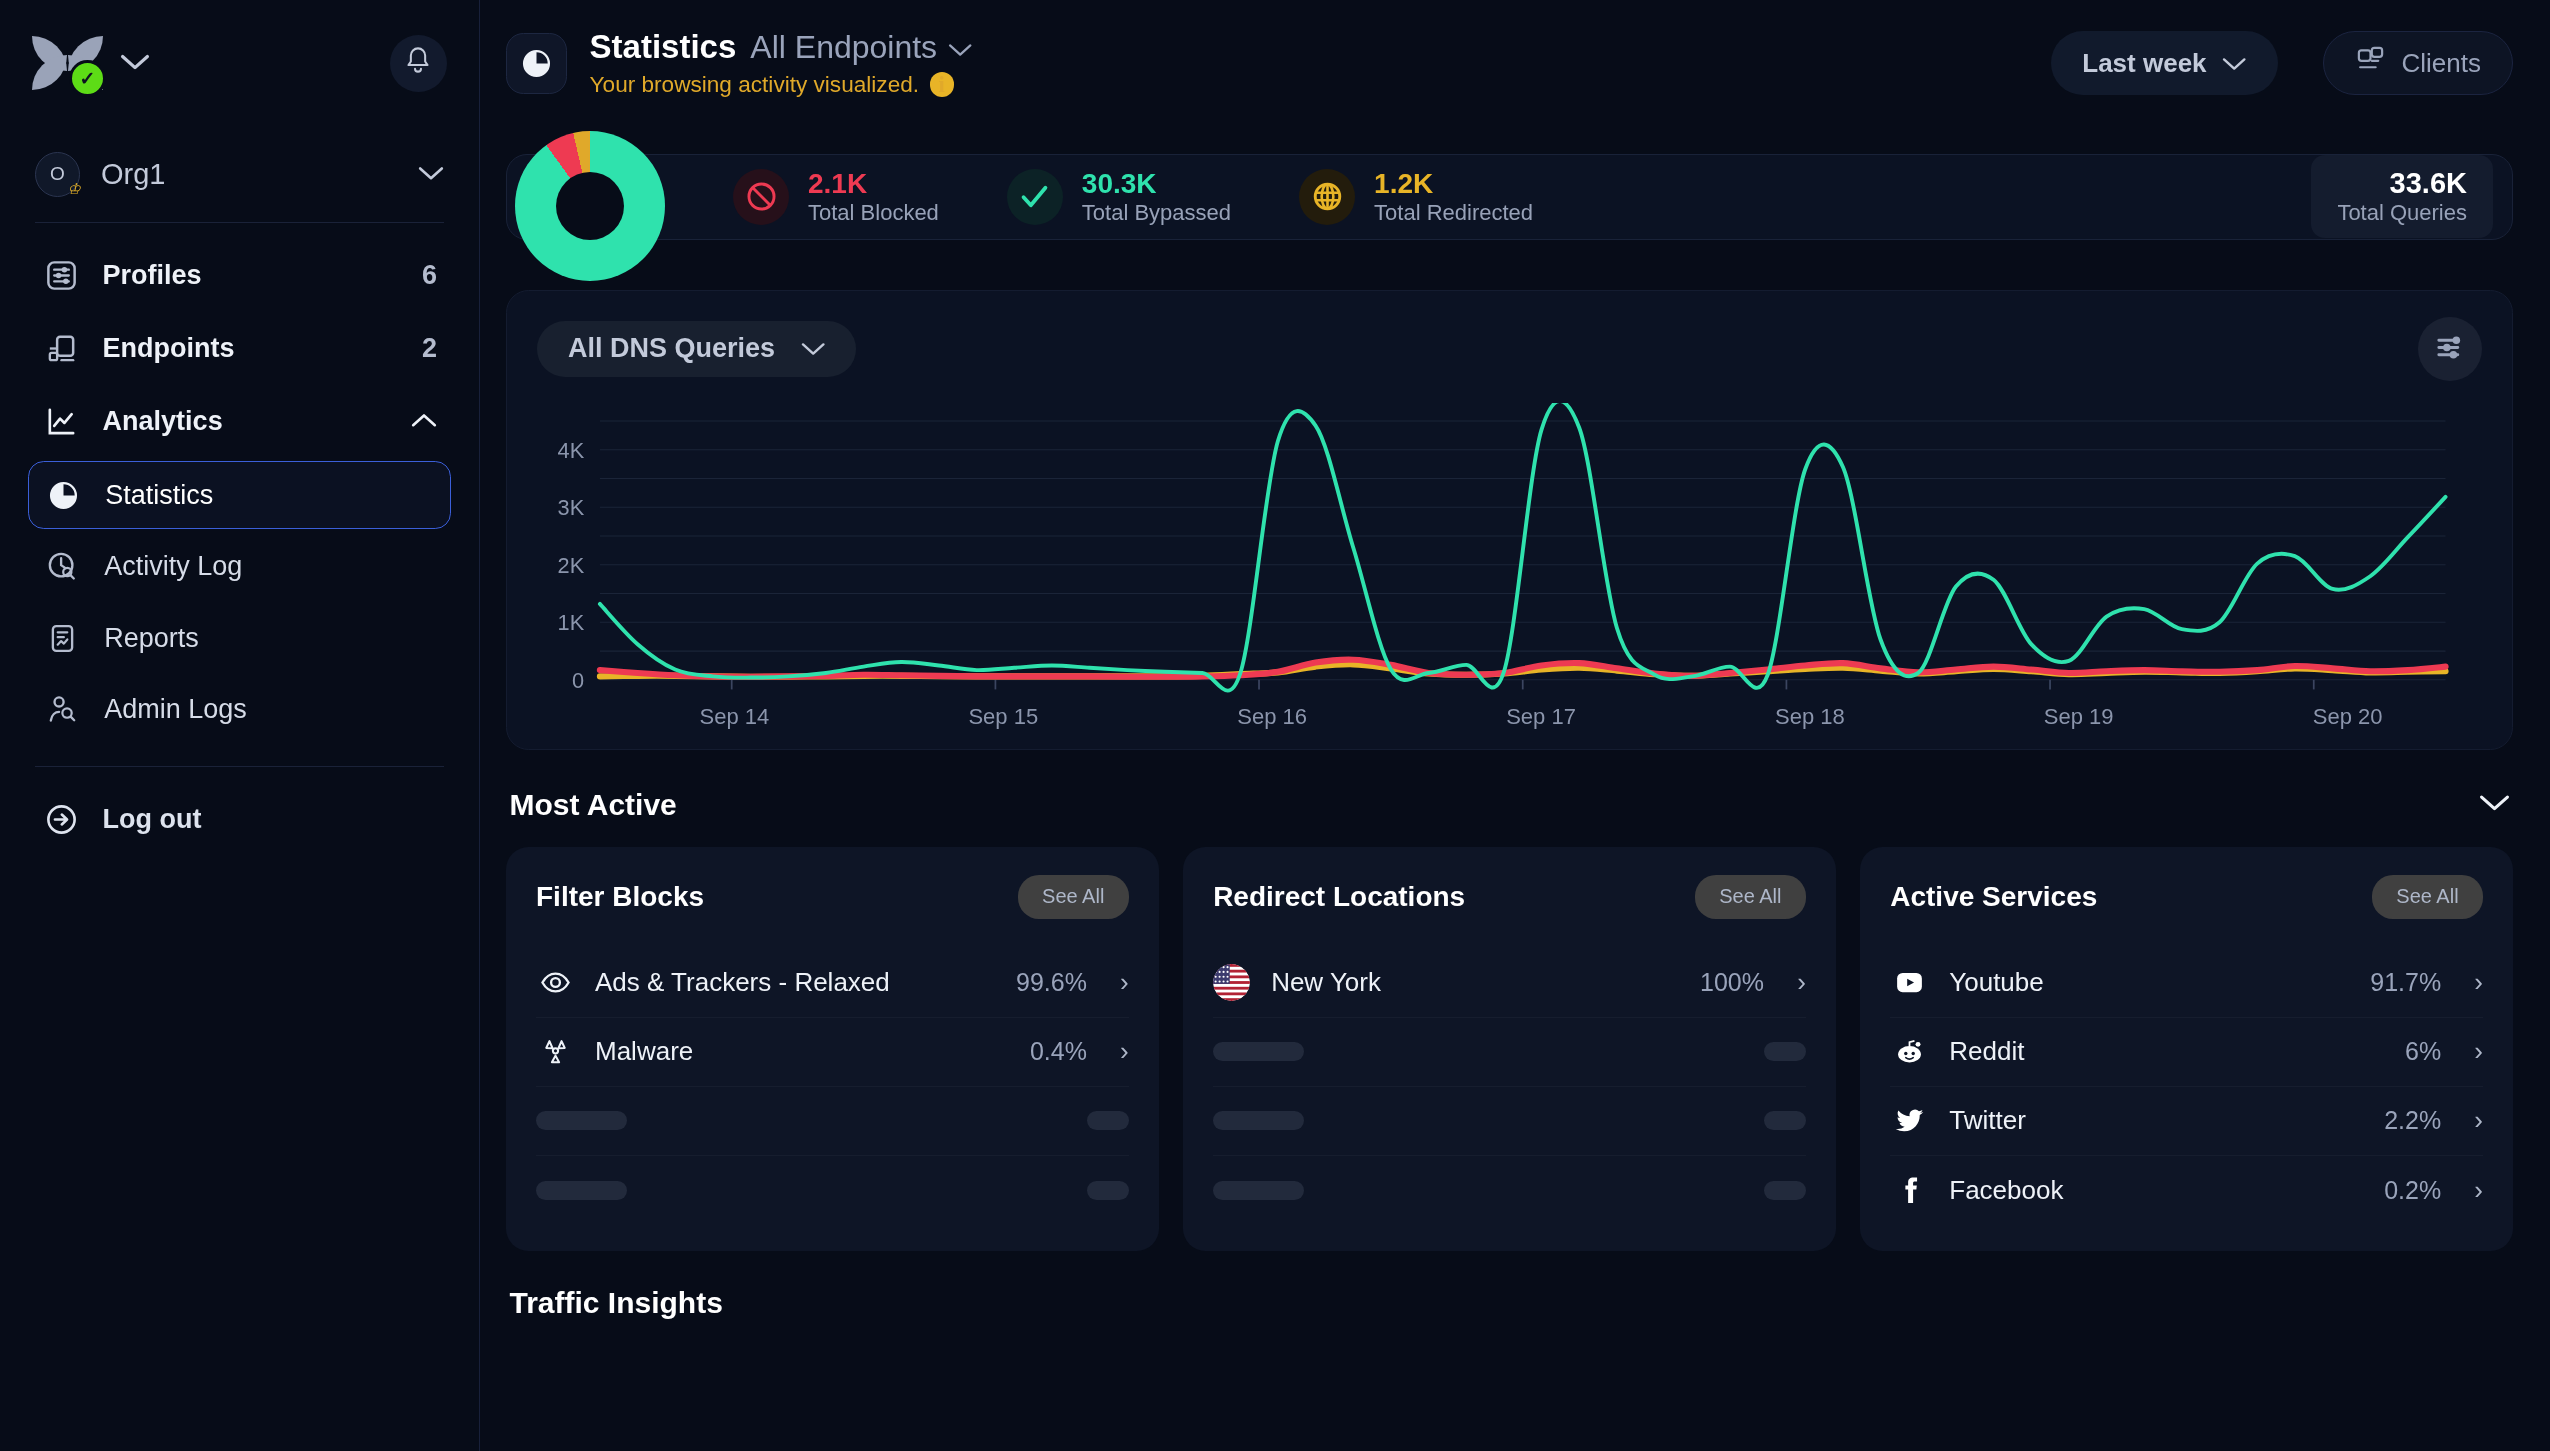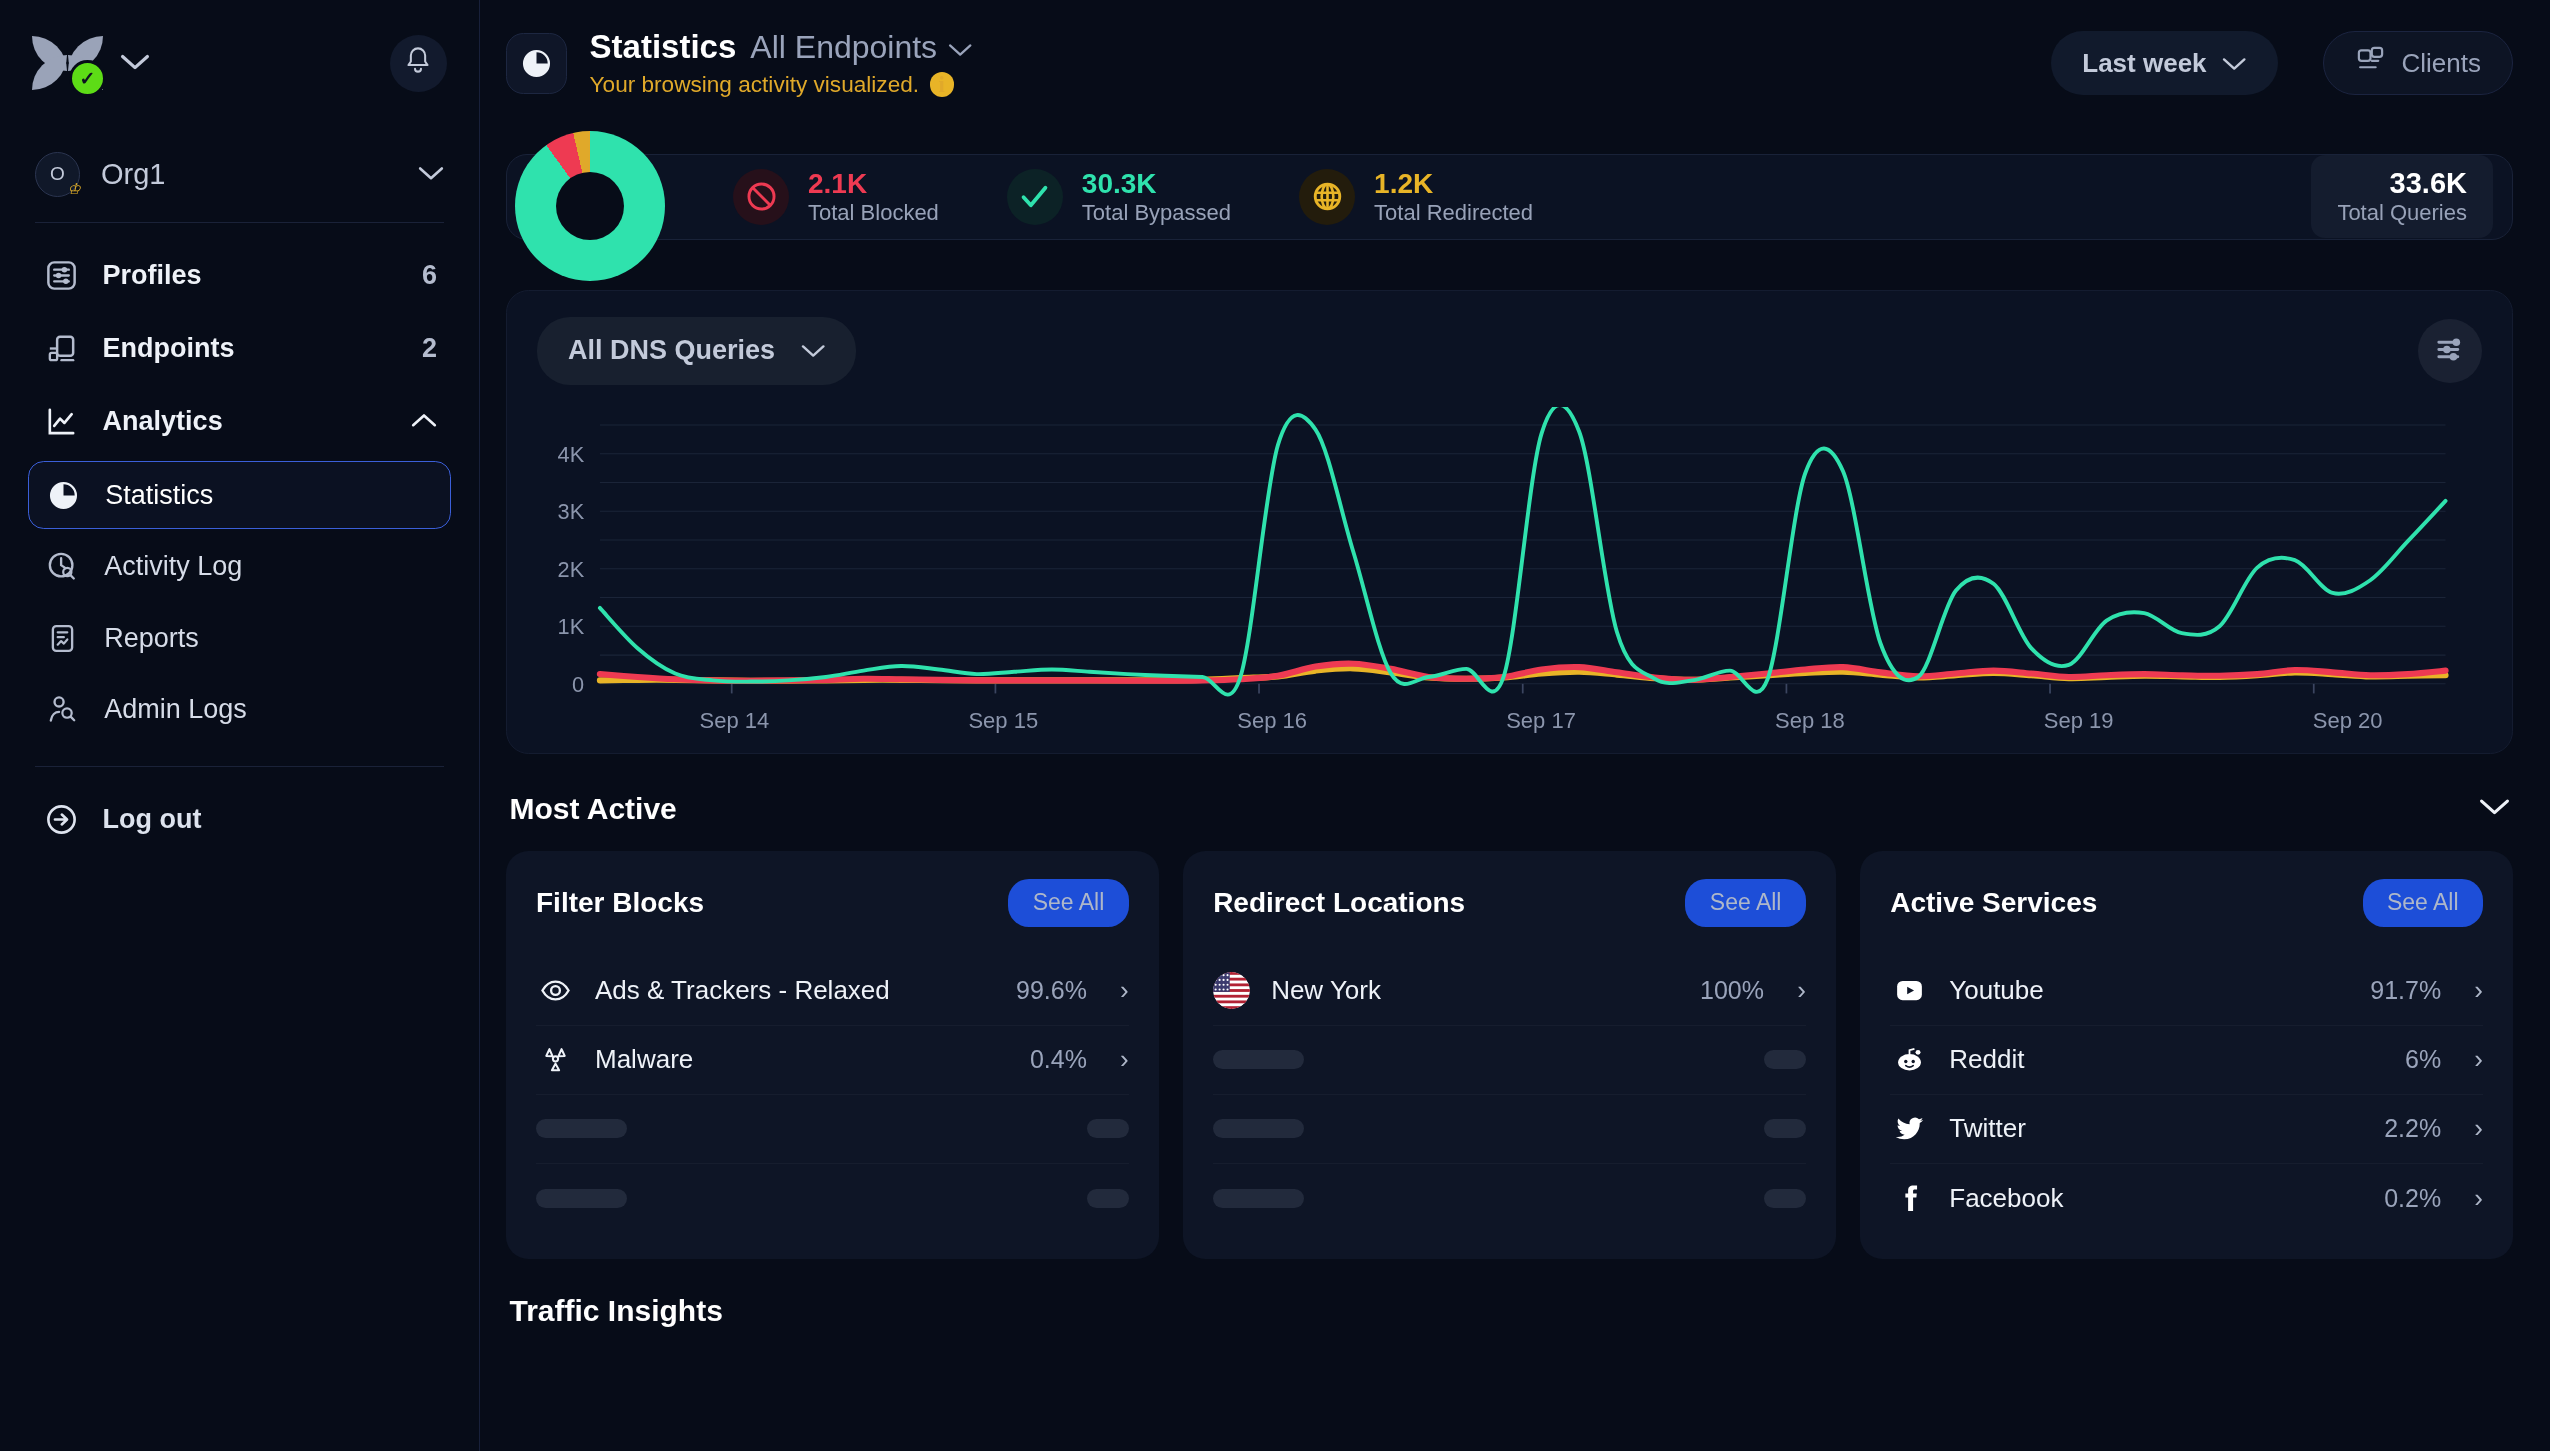--- a/index.html
+++ b/index.html
@@ -152,21 +152,21 @@
   .total-v { color: #ffffff; font-size: 29px; font-weight: bold; }
   .total-l { color: #98a2b8; font-size: 22px; }
 
   
   .chart-card {
     background: #0b1223; border: 0.9px solid #141c30; border-radius: 22.6px;
     margin-top: 10.5px; padding: 26px 30px 19px 30px; position: relative;
   }
   .chart-top { display: flex; align-items: center; }
   .dns-pill {
-    height: 68px; border-radius: 33px; background: #18202f;
+    height: 56px; border-radius: 33px; background: #18202f;
     display: flex; align-items: center; gap: 26px; padding: 0 31px;
     color: #c3cada; font-size: 27px; font-weight: bold;
   }
   .sliders {
     margin-left: auto; width: 64px; height: 64px; border-radius: 50%;
     background: #1a2132; display: flex; align-items: center;
     justify-content: center;
   }
   .plot { position: relative; height: 296px; margin-top: 22.6px; }
   .plot svg { display: block; }
@@ -180,22 +180,22 @@
   .ma-title { color: #ffffff; font-size: 30px; font-weight: bold; }
   .ma-chev { margin-left: auto; }
   .cards { display: flex; gap: 24.4px; margin-top: 24.4px; }
   .card {
     flex: 1; background: #0e1526; border-radius: 22.6px;
     padding: 28px 30px 26px 30px;
   }
   .card-h { display: flex; align-items: center; }
   .card-t { color: #ffffff; font-size: 28px; font-weight: bold; }
   .see-all {
-    margin-left: auto; background: #1d4ed8; border-radius: 21px;
-    padding: 10.5px 24.4px; color: #aeb7c9; font-size: 23px;
+    margin-left: auto; background: #404040; border-radius: 21px;
+    padding: 10.5px 24.4px; color: #aeb7c9; font-size: 20px;
   }
   .rows { margin-top: 30px; }
   .row {
     display: flex; align-items: center; gap: 21px; height: 69px;
     border-bottom: 0.9px solid #161d2e;
   }
   .row:last-child { border-bottom: none; }
   .row .nm { flex: 1; color: #eef2f8; font-size: 26px; }
   .row .pc { color: #9aa4bb; font-size: 25px; }
   .row .arw { color: #aeb7c9; font-size: 26px; margin-left: 12.2px; }

